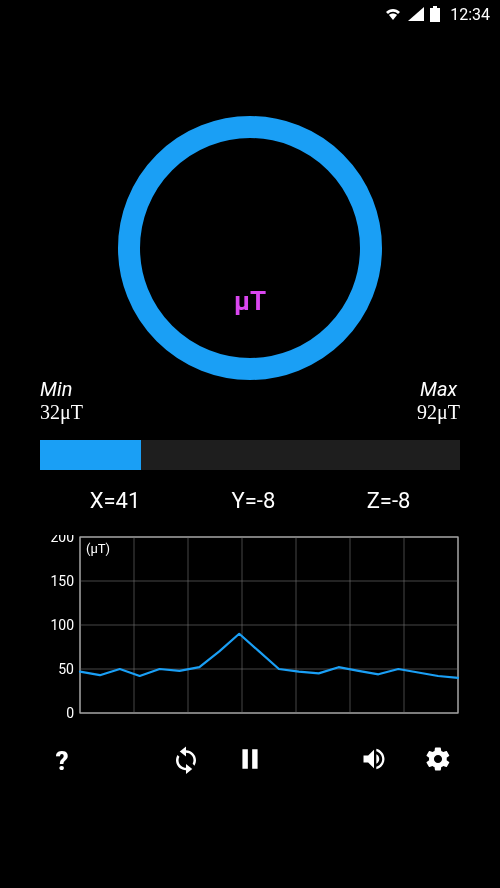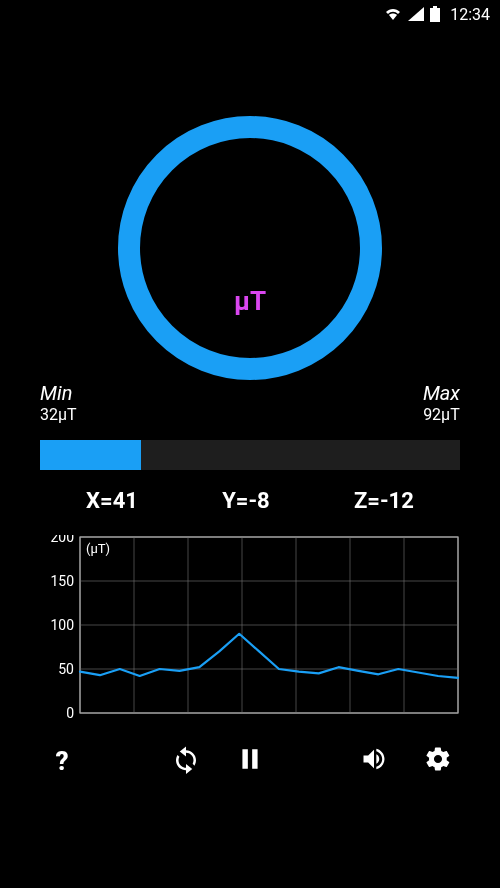--- a/index.html
+++ b/index.html
@@ -66,40 +66,39 @@
     bottom: -16px;
     text-align: left;
   }
   .max-block {
     position: absolute;
     right: 0;
     bottom: -16px;
     text-align: center;
   }
   .mm-label { font-size: 20px; display:block;font-style:italic; }
-  .mm-value { font-size: 16px; display:block; }
+  .mm-value { font-size: 20px; display:block;font-family:Liberation Serif, serif; }
 
   .bar-container {
     margin-top: 32px;
     height: 30px;
     background: #1e1e1e;
     position: relative;
   }
   .bar-fill {
     height: 100%;
     background: #1a9ff5;
   }
 
   .axis-row {
     margin-top: 18px;
     display: flex;
     justify-content: space-around;
     font-size: 22px;
     padding: 0 4px;
-    font-weight: bold;
   }
 
   .chart-wrapper {
     margin-top: 22px;
   }
   svg.chart { display:block; }
 
   .toolbar {
     margin-top: 18px;
     display: flex;
@@ -156,21 +155,21 @@
     </div>
   </div>
 
   <div class="bar-container">
     <div class="bar-fill" id="bar-fill" style="width: 24%;"></div>
   </div>
 
   <div class="axis-row">
     <span>X=41</span>
     <span>Y=-8</span>
-    <span>Z=-12</span>
+    <span>Z=-8</span>
   </div>
 
   <div class="chart-wrapper">
     <svg class="chart" id="chart-svg" width="420" height="190" viewBox="0 0 420 190">
         <rect x="40" y="2" width="378" height="176" fill="none" stroke="#fff" stroke-width="1"></rect>
         <line x1="40" y1="178" x2="418" y2="178" stroke="#777" stroke-width="0.6"></line>
         <text x="34" y="183" text-anchor="end" fill="#fff" font-size="14">0</text>
         <line x1="40" y1="134" x2="418" y2="134" stroke="#777" stroke-width="0.6"></line>
         <text x="34" y="139" text-anchor="end" fill="#fff" font-size="14">50</text>
         <line x1="40" y1="90" x2="418" y2="90" stroke="#777" stroke-width="0.6"></line>

